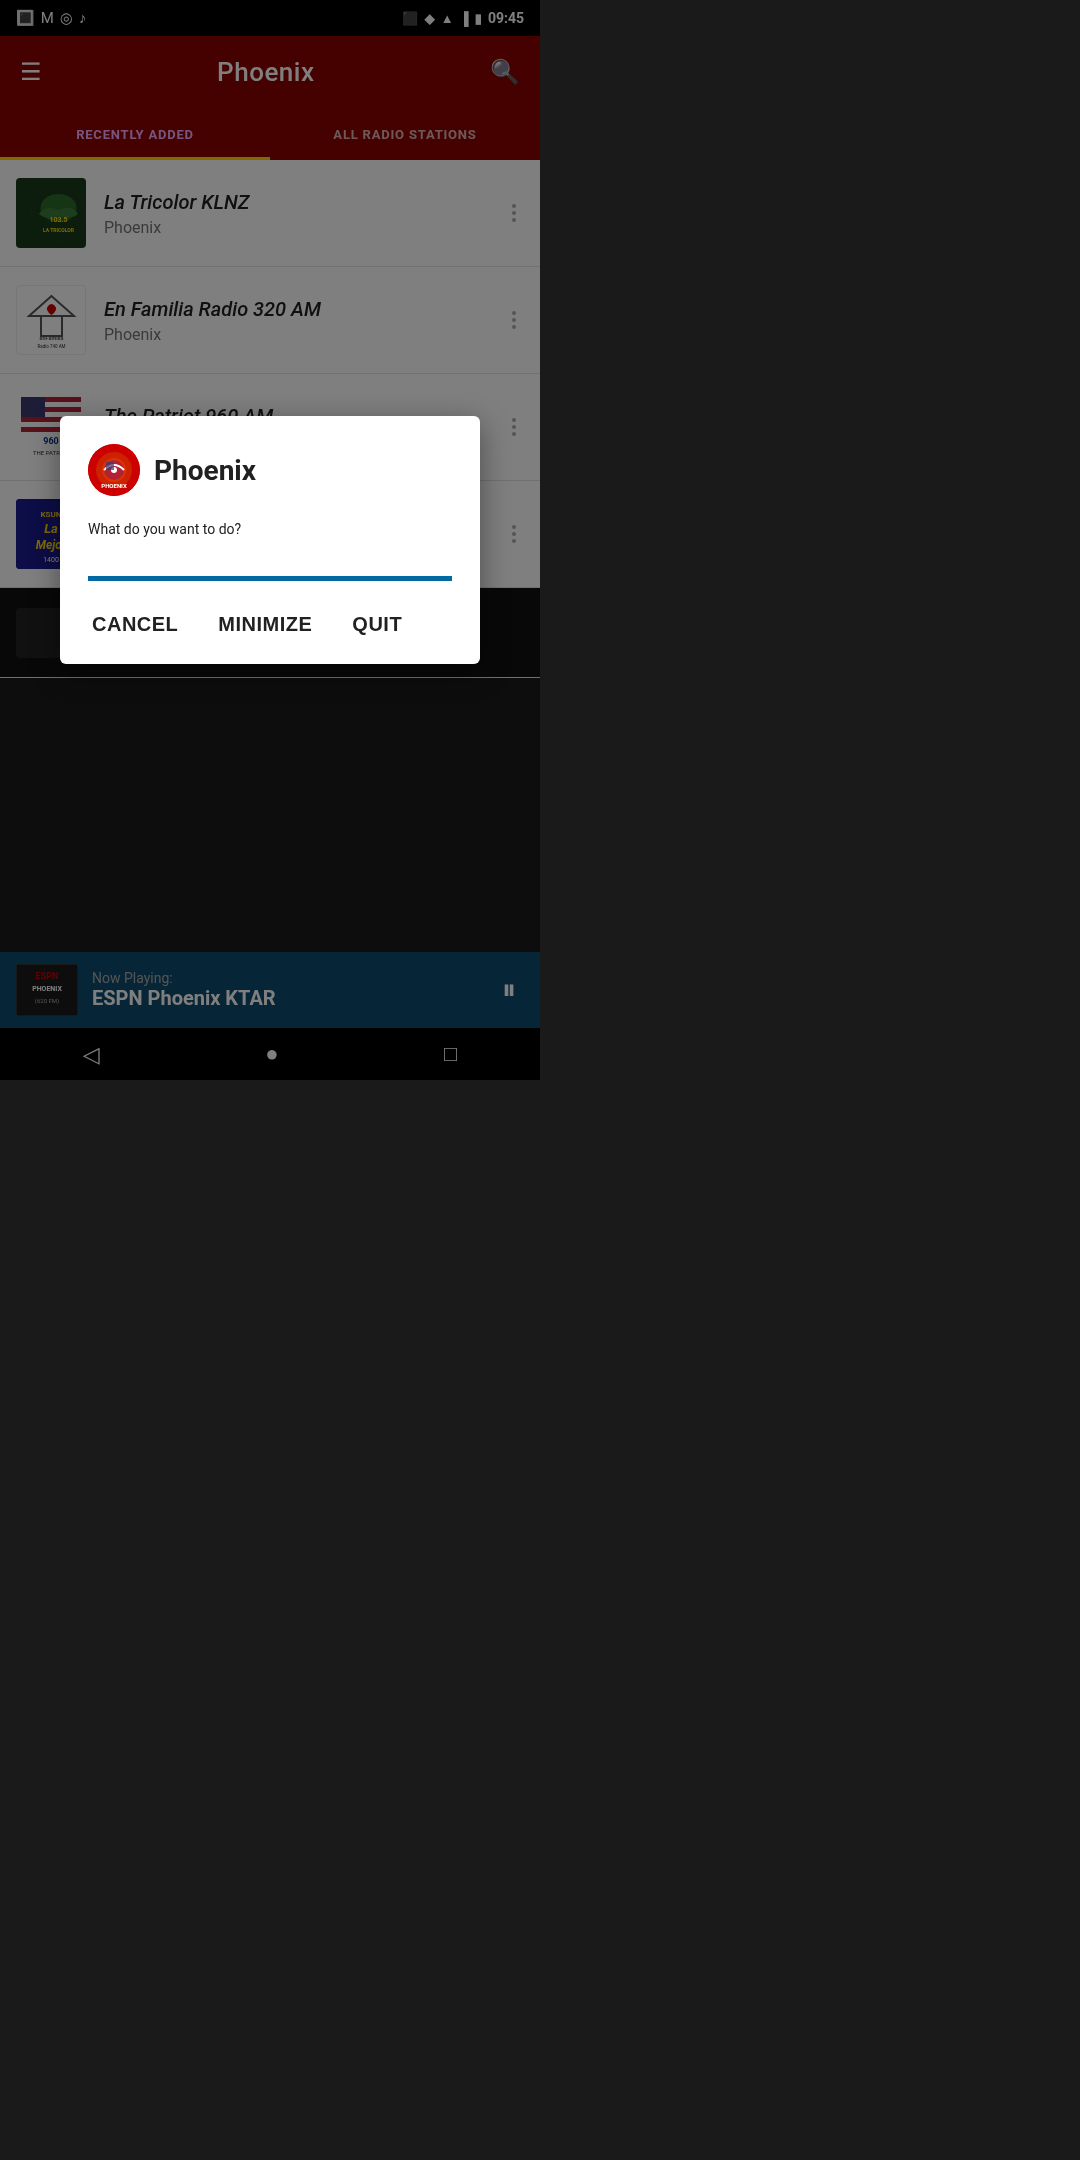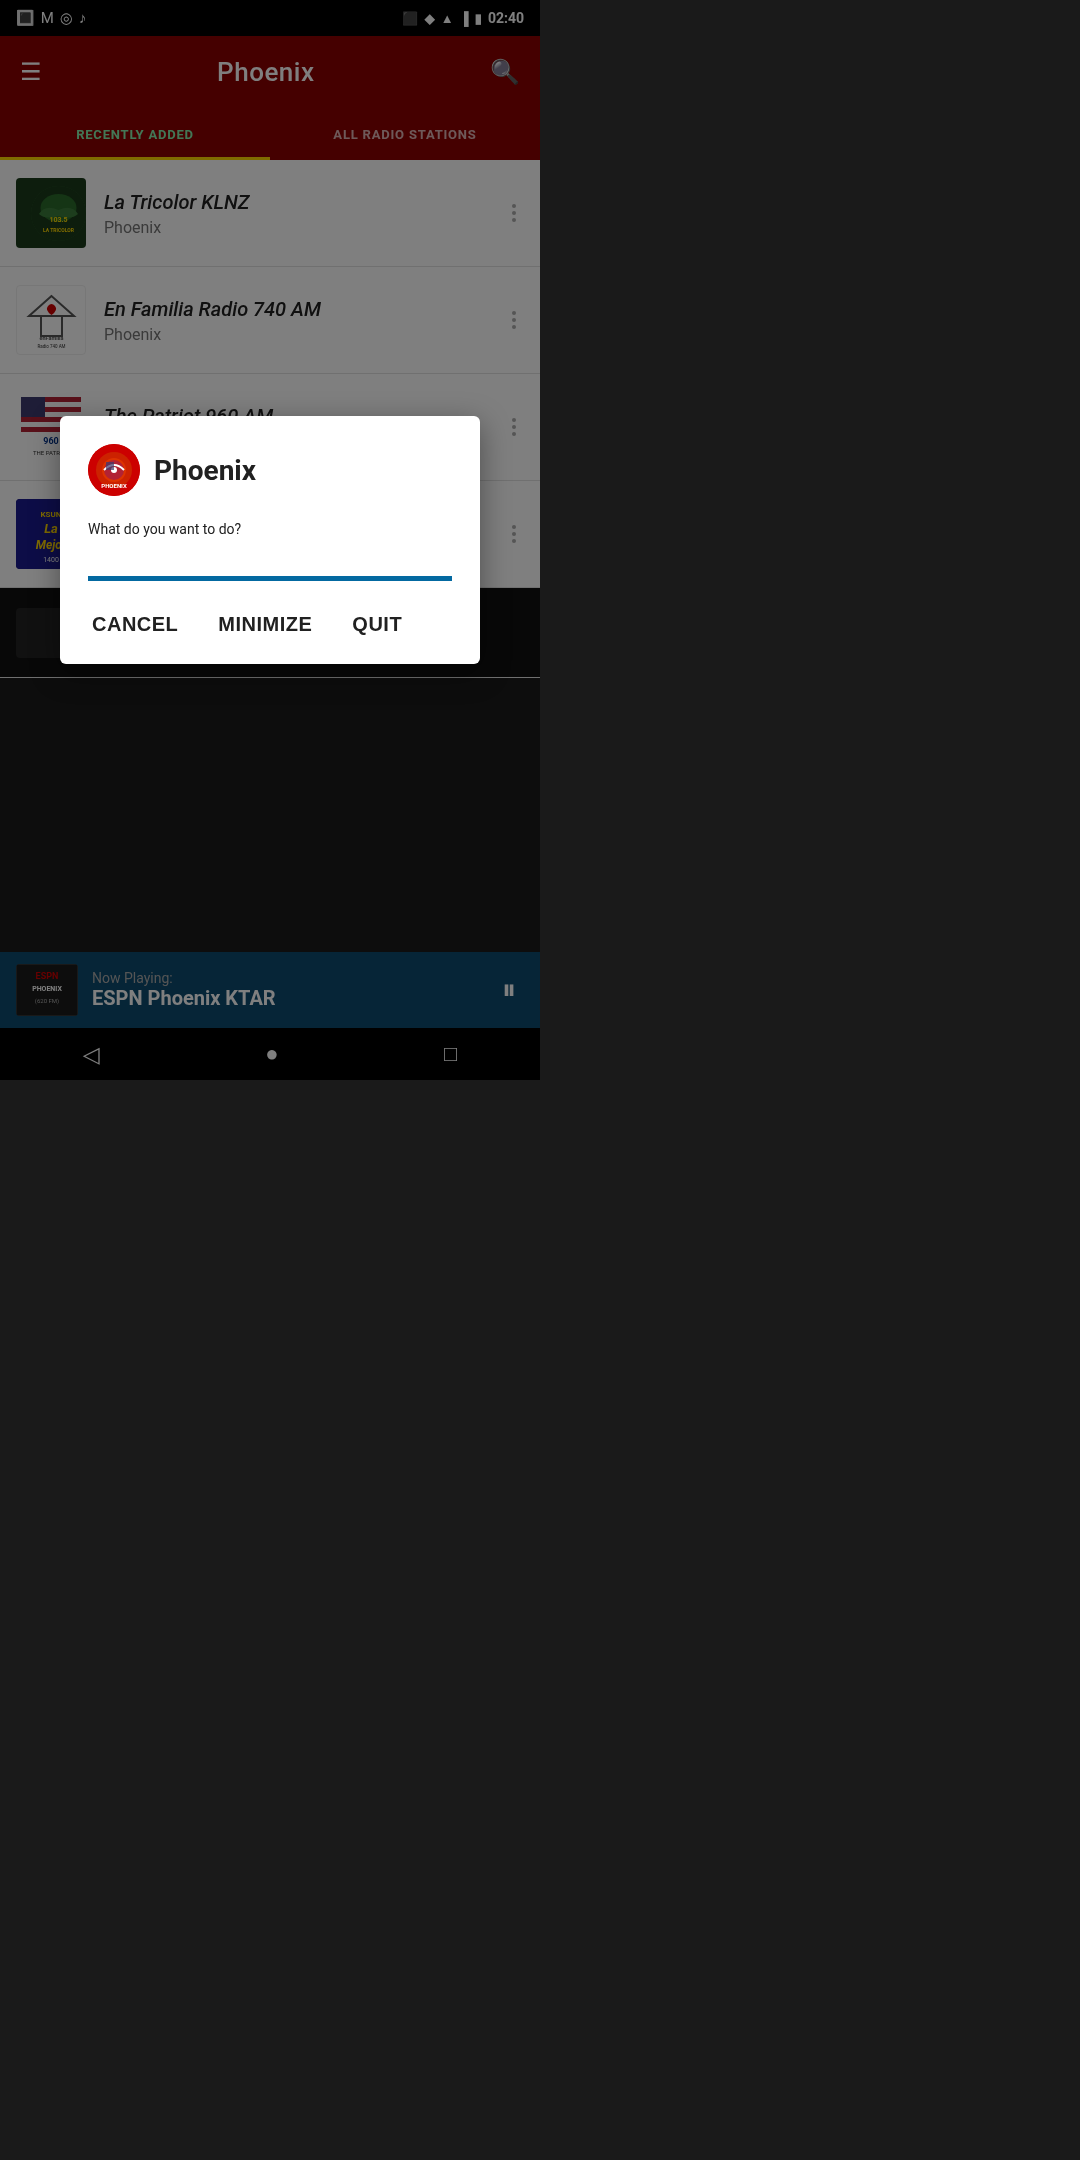--- a/index.html
+++ b/index.html
@@ -61,21 +61,21 @@
       align-items: center;
       justify-content: center;
       color: rgba(255,255,255,0.7);
       font-size: 13px;
       font-weight: 700;
       letter-spacing: 0.8px;
       cursor: pointer;
       position: relative;
     }
     .tab.active {
-      color: #86efac;
+      color: #f0abfc;
     }
     .tab.active::after {
       content: '';
       position: absolute;
       bottom: 0;
       left: 0;
       right: 0;
       height: 3px;
       background: #FFD700;
     }
@@ -326,21 +326,21 @@
     <span style="font-size:15px;">M</span>
     <span style="font-size:15px;">◎</span>
     <span style="font-size:15px;">♪</span>
   </div>
   <div class="status-right">
     <span style="font-size:13px;">⬛</span>
     <span style="font-size:13px;">◆</span>
     <span style="font-size:13px;">▲</span>
     <span style="font-size:13px;">▐</span>
     <span style="font-size:13px;">▮</span>
-    <span>02:40</span>
+    <span>09:45</span>
   </div>
 </div>
 
 <div class="app-bar">
   <span class="hamburger-icon">☰</span>
   <span class="app-bar-title">Phoenix</span>
   <span class="search-icon">🔍</span>
 </div>
 
 <div class="tabs">
@@ -385,21 +385,21 @@
 
         <path d="M32.5 8 L10 28 L55 28Z" fill="none" stroke="#555" stroke-width="2"></path>
         <rect x="22" y="28" width="21" height="20" fill="none" stroke="#555" stroke-width="2"></rect>
 
         <path d="M29 18 Q32.5 14 36 18 Q39.5 22 32.5 27 Q25.5 22 29 18Z" fill="#cc0000"></path>
         <text x="32.5" y="52" text-anchor="middle" fill="#555" font-size="5.5" font-weight="bold">enFamilia</text>
         <text x="32.5" y="60" text-anchor="middle" fill="#333" font-size="4.5">Radio 740 AM</text>
       </svg>
     </div>
     <div class="station-info">
-      <div class="station-name">En Familia Radio 740 AM</div>
+      <div class="station-name">En Familia Radio 320 AM</div>
       <div class="station-city">Phoenix</div>
     </div>
     <div class="station-more">
       <div class="dot"></div>
         <div class="dot"></div>
         <div class="dot"></div>
     </div>
   </div>
 
   <div class="station-item">

